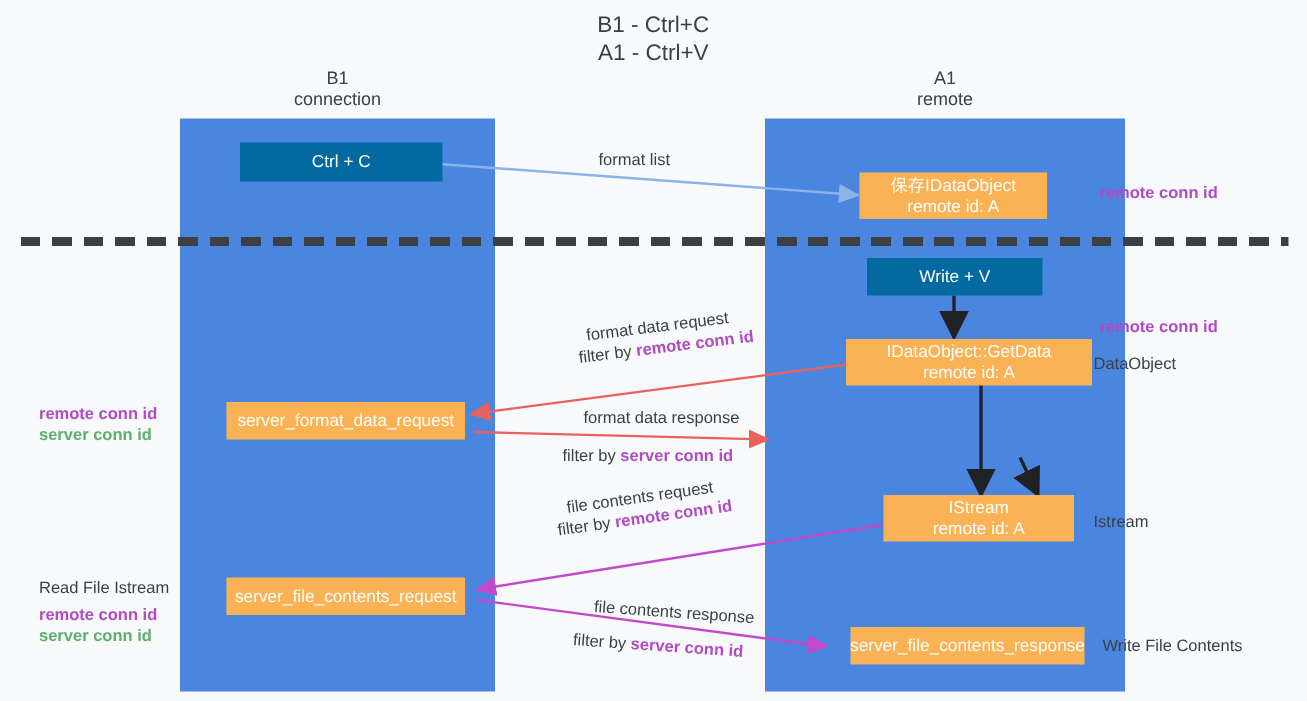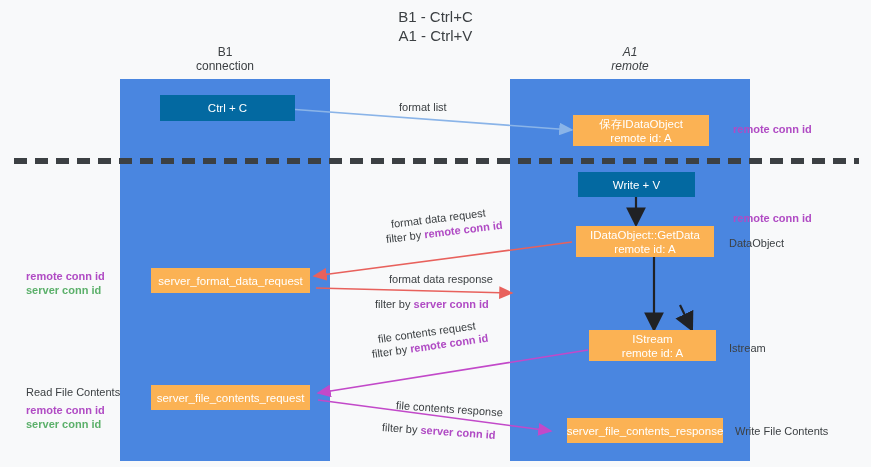--- a/index.html
+++ b/index.html
@@ -33,21 +33,21 @@
   
   .col-head {
     position: absolute;
     text-align: center;
     font-size: 12px;
     color: #3c4043;
     line-height: 14px;
     white-space: pre-line;
   }
   #head-b1 { left: 120px; width: 210px; top: 45px; }
-  #head-a1 { left: 510px; width: 240px; top: 45px; font-style: italic; }
+  #head-a1 { left: 510px; width: 240px; top: 45px; }
   
   .lane {
     position: absolute;
     background: #4a86e0;
   }
   #lane-b1 { left: 120px; top: 79px; width: 210px; height: 382px; }
   #lane-a1 { left: 510px; top: 79px; width: 240px; height: 382px; }
   
   .dashed-sep {
     position: absolute;
@@ -151,26 +151,26 @@
 
     <path d="M680,305 L692,330" stroke="#202124" stroke-width="2.2" fill="none" marker-end="url(#ah-black)"></path>
 
     <path d="M588,350 L318,393" stroke="#c249c9" stroke-width="1.6" fill="none" marker-end="url(#ah-magenta)"></path>
 
     <path d="M318,400 L551,431" stroke="#c249c9" stroke-width="1.6" fill="none" marker-end="url(#ah-magenta)"></path>
   </svg>
 
   <div class="node green" style="left:160px; top:95px;  width:135px; height:26px;">Ctrl + C</div>
 
-  <div class="node orange" style="left:573px; top:115px; width:136px; height:31px;">保存IDataObject
+  <div class="node orange" style="left:573px; top:115px; width:125px; height:31px;">保存IDataObject
 remote id: A</div>
 
   <div class="node green" style="left:578px; top:172px; width:117px; height:25px;">Write + V</div>
 
-  <div class="node orange" style="left:576px; top:226px; width:138px; height:31px;">IDataObject::GetData
+  <div class="node orange" style="left:564px; top:226px; width:164px; height:31px;">IDataObject::GetData
 remote id: A</div>
 
   <div class="node orange" style="left:151px; top:268px; width:159px; height:25px;">server_format_data_request</div>
 
 
   <div class="node orange" style="left:589px; top:330px; width:127px; height:31px;">IStream
 remote id: A</div>
 
   <div class="node orange" style="left:151px; top:385px; width:159px; height:25px;">server_file_contents_request</div>
 
@@ -196,19 +196,19 @@
 
   <div class="annot" style="left:729px; top:236px;">DataObject</div>
 
   <div class="annot" style="left:729px; top:341px;">Istream</div>
 
   <div class="annot" style="left:735px; top:424px;">Write File Contents</div>
 
   <div class="annot purple" style="left:26px; top:269px;">remote conn id</div>
   <div class="annot green" style="left:26px; top:283px;">server conn id</div>
 
-  <div class="annot" style="left:26px; top:385px;">Read File Contents</div>
+  <div class="annot" style="left:26px; top:385px;">Read File Istream</div>
   <div class="annot purple" style="left:26px; top:403px;">remote conn id</div>
   <div class="annot green" style="left:26px; top:417px;">server conn id</div>
 
   <div class="dashed-sep"></div>
 
 </div>
 
 </body></html>

